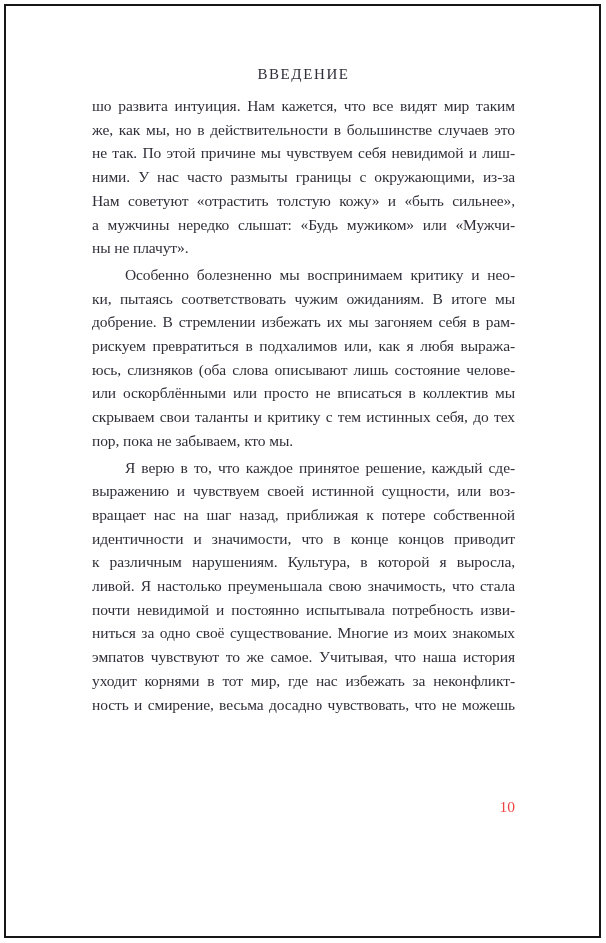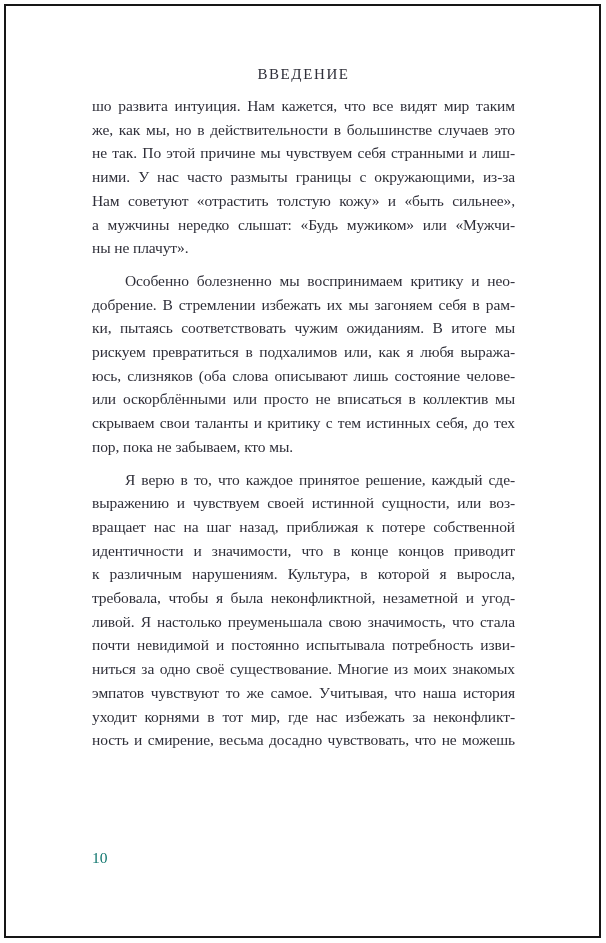--- a/index.html
+++ b/index.html
@@ -37,77 +37,76 @@
     letter-spacing: 1.6px;
     color: #2f2f39;
   }
   .body-text {
     position: absolute;
     top: 94px;
     left: 92px;
     width: 423px;
     color: #2f2f39;
   }
-  .para + .para { margin-top: 9px; }
+  .para + .para { margin-top: 3px; }
   .line {
     font-size: 15.5px;
     line-height: 23.7px;
     letter-spacing: -0.1px;
     text-align: justify;
     text-align-last: justify;
     color: #2f2f39;
   }
   .line.indent { text-indent: 33px; }
   .line.last-left { text-align-last: left; }
   .page-number {
     position: absolute;
-    top: 848px;
+    top: 797px;
     left: 92px;
     width: 423px;
-    text-align: left;
+    text-align: right;
     font-size: 15.5px;
     line-height: 20px;
-    color: #0f766e;
+    color: #ef4444;
   }
 </style>
 </head>
 <body>
 
 <div class="page">
   <div class="frame"></div>
 
   <div class="chapter-header">ВВЕДЕНИЕ</div>
 
   <div class="body-text">
       <div class="para">
         <div class="line">шо развита интуиция. Нам кажется, что все видят мир таким</div>
         <div class="line">же, как мы, но в действительности в большинстве случаев это</div>
-        <div class="line">не так. По этой причине мы чувствуем себя странными и лиш-</div>
+        <div class="line">не так. По этой причине мы чувствуем себя невидимой и лиш-</div>
         <div class="line">ними. У нас часто размыты границы с окружающими, из-за</div>
         <div class="line">Нам советуют «отрастить толстую кожу» и «быть сильнее»,</div>
         <div class="line">а мужчины нередко слышат: «Будь мужиком» или «Мужчи-</div>
         <div class="line last-left">ны не плачут».</div>
       </div>
       <div class="para">
         <div class="line indent">Особенно болезненно мы воспринимаем критику и нео-</div>
+        <div class="line">ки, пытаясь соответствовать чужим ожиданиям. В итоге мы</div>
         <div class="line">добрение. В стремлении избежать их мы загоняем себя в рам-</div>
-        <div class="line">ки, пытаясь соответствовать чужим ожиданиям. В итоге мы</div>
         <div class="line">рискуем превратиться в подхалимов или, как я любя выража-</div>
         <div class="line">юсь, слизняков (оба слова описывают лишь состояние челове-</div>
         <div class="line">или оскорблёнными или просто не вписаться в коллектив мы</div>
         <div class="line">скрываем свои таланты и критику с тем истинных себя, до тех</div>
         <div class="line last-left">пор, пока не забываем, кто мы.</div>
       </div>
       <div class="para">
         <div class="line indent">Я верю в то, что каждое принятое решение, каждый сде-</div>
         <div class="line">выражению и чувствуем своей истинной сущности, или воз-</div>
         <div class="line">вращает нас на шаг назад, приближая к потере собственной</div>
         <div class="line">идентичности и значимости, что в конце концов приводит</div>
         <div class="line">к различным нарушениям. Культура, в которой я выросла,</div>
-        <div class="line">требовала, чтобы я была неконфликтной, незаметной и угод-</div>
         <div class="line">ливой. Я настолько преуменьшала свою значимость, что стала</div>
         <div class="line">почти невидимой и постоянно испытывала потребность изви-</div>
         <div class="line">ниться за одно своё существование. Многие из моих знакомых</div>
         <div class="line">эмпатов чувствуют то же самое. Учитывая, что наша история</div>
         <div class="line">уходит корнями в тот мир, где нас избежать за неконфликт-</div>
         <div class="line">ность и смирение, весьма досадно чувствовать, что не можешь</div>
       </div>
     </div>
 
   <div class="page-number">10</div>

